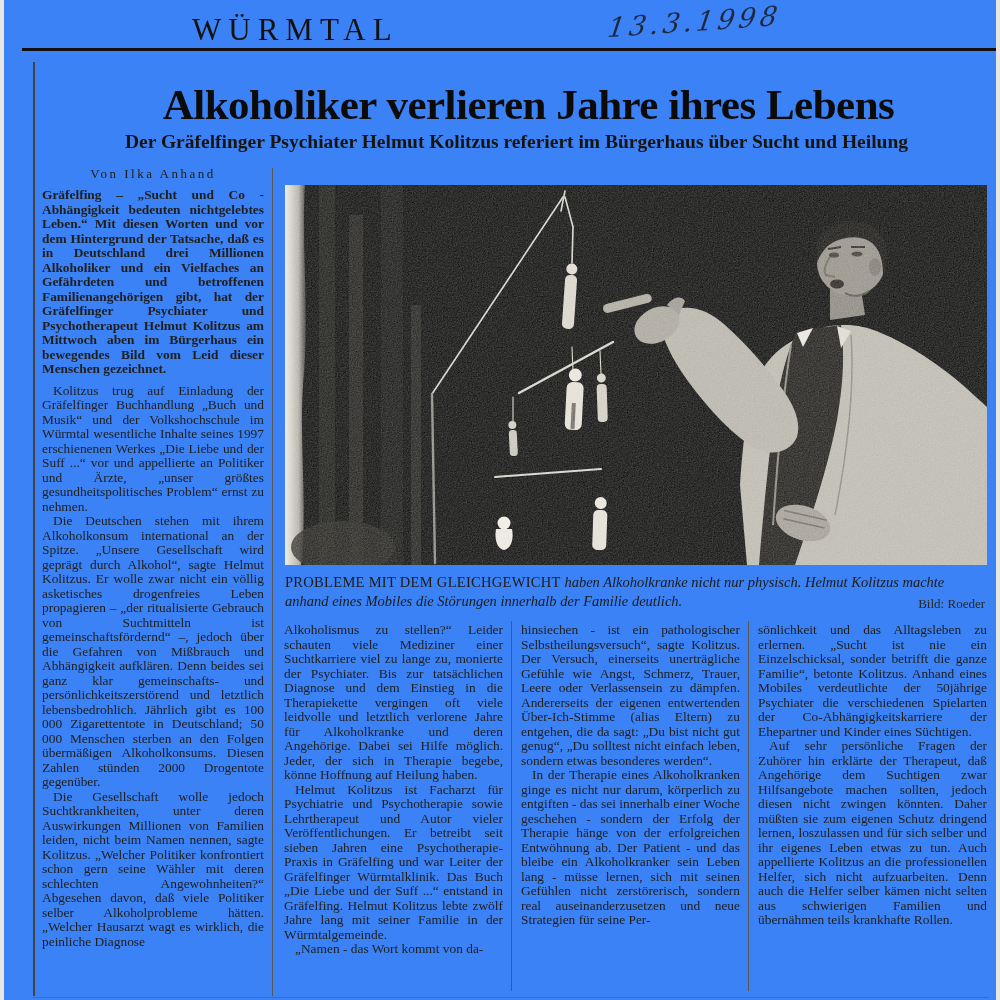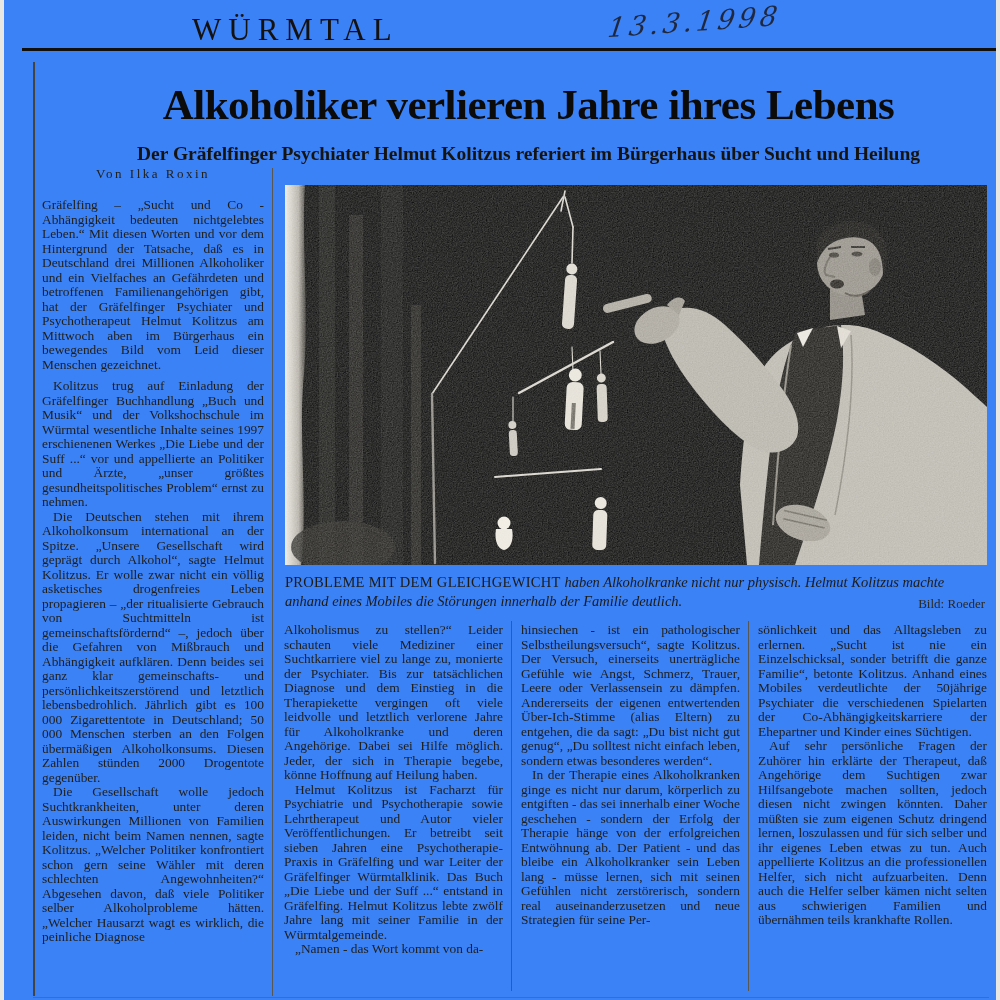--- a/index.html
+++ b/index.html
@@ -29,32 +29,32 @@
   .d1{left:268px;top:168px;height:828px;}
   .d2{left:507px;top:621px;height:370px;}
   .d3{left:744px;top:621px;height:370px;}
   .bottom-rule{position:absolute;left:29px;top:997px;width:956px;height:1px;background:#6b6862;}
   
   .headline{
     position:absolute;left:40px;top:68px;width:945px;margin:12px;text-align:center;
     font-size:43px;font-weight:bold;letter-spacing:-.5px;color:#0c0b0a;
   }
   .subheadline{
-    position:absolute;left:40px;top:131px;width:945px;margin:12px;text-align:center;
+    position:absolute;left:40px;top:131px;width:945px;margin:0;text-align:center;
     font-size:19.5px;font-weight:bold;color:#161411;
   }
   .byline{
     position:absolute;left:38px;top:166px;width:222px;text-align:center;
     font-size:13px;letter-spacing:2.5px;color:#22201c;
   }
   
   .col{position:absolute;overflow:hidden;font-size:13.4px;line-height:14.5px;text-align:justify;color:#201e1a;}
   .col p{margin:0;}
   .col p.ind{text-indent:11px;}
-  .col p.lead{font-weight:normal;margin-bottom:7px;margin-top:10px;}
+  .col p.lead{font-weight:bold;margin-bottom:7px;}
   .col1{left:38px;top:188px;width:222px;height:806px;}
   .colA{left:280px;top:623px;width:219px;height:368px;}
   .colB{left:517px;top:623px;width:219px;height:368px;}
   .colC{left:754px;top:623px;width:229px;height:368px;}
   
   .photo{position:absolute;left:281px;top:185px;width:702px;height:380px;margin:0;background:#0b0b0b;}
   .caption{
     position:absolute;left:281px;top:573px;width:702px;height:44px;
     font-size:14.5px;line-height:18.5px;color:#1d1b18;
   }
@@ -72,21 +72,21 @@
   <div class="masthead-rule"></div>
 
   <div class="left-rule"></div>
   <div class="vdiv d1"></div>
   <div class="vdiv d2"></div>
   <div class="vdiv d3"></div>
   <div class="bottom-rule"></div>
 
   <h1 class="headline">Alkoholiker verlieren Jahre ihres Lebens</h1>
   <h2 class="subheadline">Der Gräfelfinger Psychiater Helmut Kolitzus referiert im Bürgerhaus über Sucht und Heilung</h2>
-  <div class="byline">Von Ilka Roxin</div>
+  <div class="byline">Von Ilka Anhand</div>
 
   <div class="col col1">
     <p class="lead">Gräfelfing – „Sucht und Co - Abhängigkeit bedeuten nichtgelebtes Leben.“ Mit diesen Worten und vor dem Hintergrund der Tatsache, daß es in Deutschland drei Millionen Alkoholiker und ein Vielfaches an Gefährdeten und betroffenen Familienangehörigen gibt, hat der Gräfelfinger Psychiater und Psychotherapeut Helmut Kolitzus am Mittwoch aben im Bürgerhaus ein bewegendes Bild vom Leid dieser Menschen gezeichnet.</p>
     <p class="ind">Kolitzus trug auf Einladung der Gräfelfinger Buchhandlung „Buch und Musik“ und der Volkshochschule im Würmtal wesentliche Inhalte seines 1997 erschienenen Werkes „Die Liebe und der Suff ...“ vor und appellierte an Politiker und Ärzte, „unser größtes gesundheitspolitisches Problem“ ernst zu nehmen.</p>
     <p class="ind">Die Deutschen stehen mit ihrem Alkoholkonsum international an der Spitze. „Unsere Gesellschaft wird geprägt durch Alkohol“, sagte Helmut Kolitzus. Er wolle zwar nicht ein völlig asketisches drogenfreies Leben propagieren – „der ritualisierte Gebrauch von Suchtmitteln ist gemeinschaftsfördernd“ –, jedoch über die Gefahren von Mißbrauch und Abhängigkeit aufklären. Denn beides sei ganz klar gemeinschafts- und persönlichkeitszerstörend und letztlich lebensbedrohlich. Jährlich gibt es 100 000 Zigarettentote in Deutschland; 50 000 Menschen sterben an den Folgen übermäßigen Alkoholkonsums. Diesen Zahlen stünden 2000 Drogentote gegenüber.</p>
     <p class="ind">Die Gesellschaft wolle jedoch Suchtkrankheiten, unter deren Auswirkungen Millionen von Familien leiden, nicht beim Namen nennen, sagte Kolitzus. „Welcher Politiker konfrontiert schon gern seine Wähler mit deren schlechten Angewohnheiten?“ Abgesehen davon, daß viele Politiker selber Alkoholprobleme hätten. „Welcher Hausarzt wagt es wirklich, die peinliche Diagnose</p>
   </div>
 
   <figure class="photo">
     <svg width="702" height="380" viewBox="0 0 702 380">

